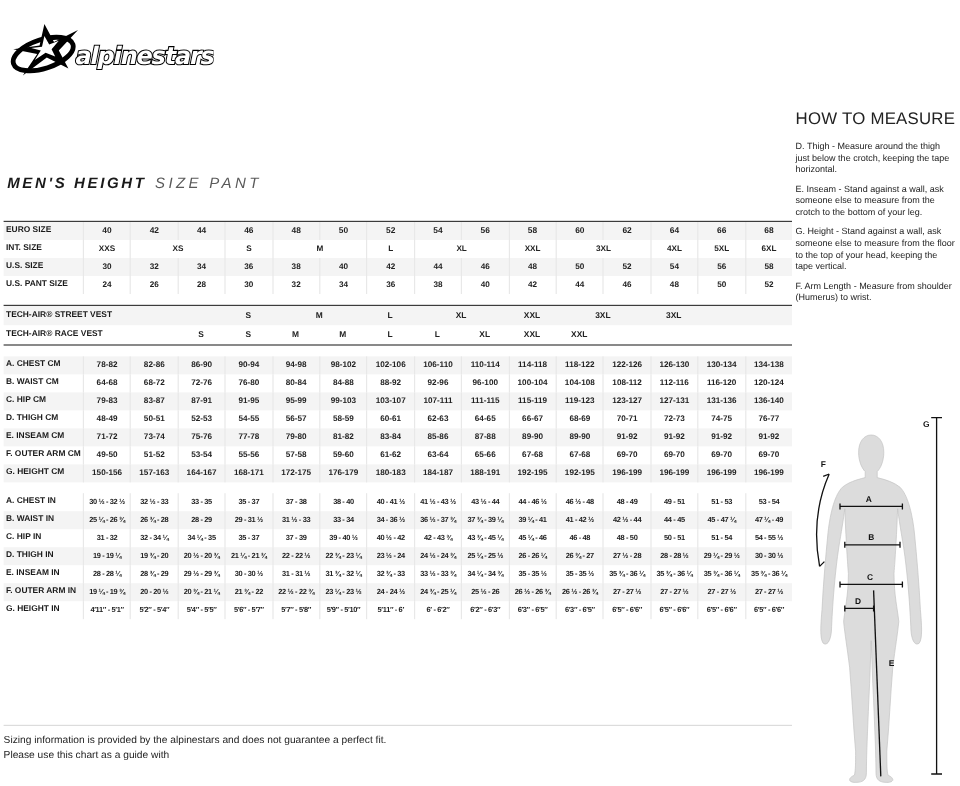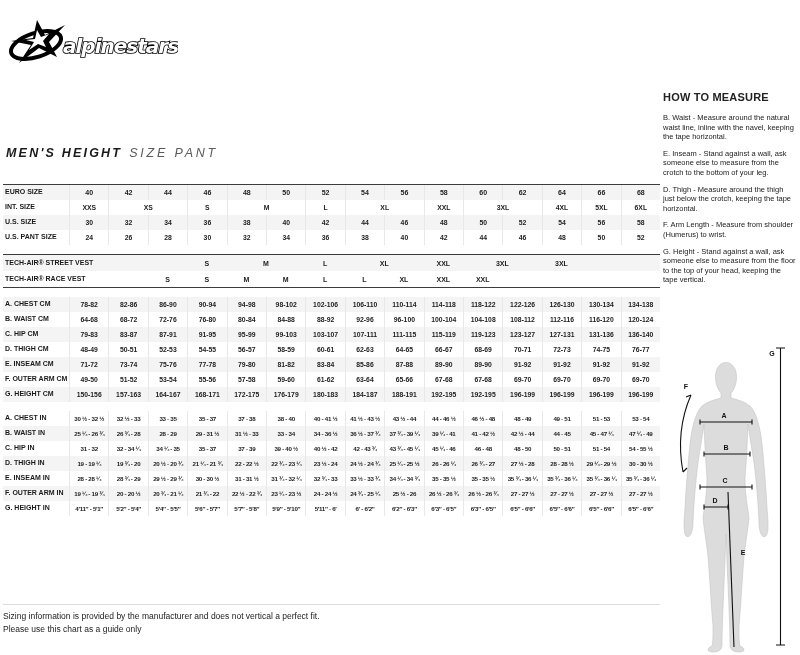--- a/index.html
+++ b/index.html
@@ -27,21 +27,21 @@
   .tcell{
     text-align:center;font-size:6.8px;font-weight:bold;white-space:nowrap;
     align-self:stretch;display:flex;align-items:center;justify-content:center;
     border-left:1px solid #e8e8e8;color:#222;
   }
   .tgroup.vests .tcell{border-left:none;font-size:7px}
   .tgroup.sizes .trow:first-child .tcell{font-size:7px}
   .tgroup.in .tcell{font-size:6.2px;letter-spacing:-0.3px}
 
   .measure-panel{position:absolute;left:663px;top:90px;width:134px;font-size:7.5px;line-height:1.28;color:#222}
-  .measure-panel h3{font-size:11px;font-weight:bold;margin:0 0 9px 0;letter-spacing:.2px}
+  .measure-panel h3{font-size:14px;font-weight:normal;margin:0 0 9px 0;letter-spacing:.2px}
   .measure-item{margin:0 0 7px 0}
 
   .figure-wrap{position:absolute;left:658px;top:345px;width:142px;height:310px}
 
   .footer{
     position:absolute;left:3px;top:604px;width:657px;
     border-top:1px solid #dcdcdc;padding-top:5px;font-size:8.5px;line-height:1.5;color:#222;
   }
 </style>
 </head>
@@ -417,25 +417,24 @@
         <div class="tcell" style="grid-column: 14;">6′5″ - 6′6″</div>
         <div class="tcell" style="grid-column: 15;">6′5″ - 6′6″</div>
         <div class="tcell" style="grid-column: 16;">6′5″ - 6′6″</div>
       </div>
     </div>
   </div>
 
 <div class="measure-panel">
   <h3>HOW TO MEASURE</h3>
   <div>
-      <p class="measure-item">B. Waist - Measure around the natural waist line, inline with the navel, keeping the tape horizontal.</p>
+      <p class="measure-item">D. Thigh - Measure around the thigh just below the crotch, keeping the tape horizontal.</p>
       <p class="measure-item">E. Inseam - Stand against a wall, ask someone else to measure from the crotch to the bottom of your leg.</p>
-      <p class="measure-item">D. Thigh - Measure around the thigh just below the crotch, keeping the tape horizontal.</p>
+      <p class="measure-item">G. Height - Stand against a wall, ask someone else to measure from the floor to the top of your head, keeping the tape vertical.</p>
       <p class="measure-item">F. Arm Length - Measure from shoulder (Humerus) to wrist.</p>
-      <p class="measure-item">G. Height - Stand against a wall, ask someone else to measure from the floor to the top of your head, keeping the tape vertical.</p>
     </div>
 </div>
 
 <div class="figure-wrap">
   <svg width="142" height="310" viewBox="0 0 142 310">
     <g transform="translate(11,15)">
       <path fill="#dcdcdc" stroke="#c4c4c4" stroke-width="0.6" d="
         M57,2.5 C63,2.5 67.5,8 67.5,17 C67.5,24 65,30 62,33 L62,38
         C70,40 76,42 81,46 C87,52 91,66 93,84 C95,104 97,128 98,148
         C99,160 100,172 97,176 C93,179 90,172 90,162 C89,140 87,116 84,96
@@ -465,15 +464,15 @@
       <text x="67" y="138" text-anchor="middle">C</text>
       <text x="57" y="158" text-anchor="middle">D</text>
       <text x="85" y="210" text-anchor="middle">E</text>
       <text x="28" y="44" text-anchor="middle">F</text>
       <text x="114" y="11" text-anchor="middle">G</text>
     </g>
   </svg>
 </div>
 
 <div class="footer">
-  <div>Sizing information is provided by the manufacturer and does not vertical a perfect fit.</div>
-  <div>Please use this chart as a guide only</div>
+  <div>Sizing information is provided by the alpinestars and does not guarantee a perfect fit.</div>
+  <div>Please use this chart as a guide with</div>
 </div>
 
 </body></html>

